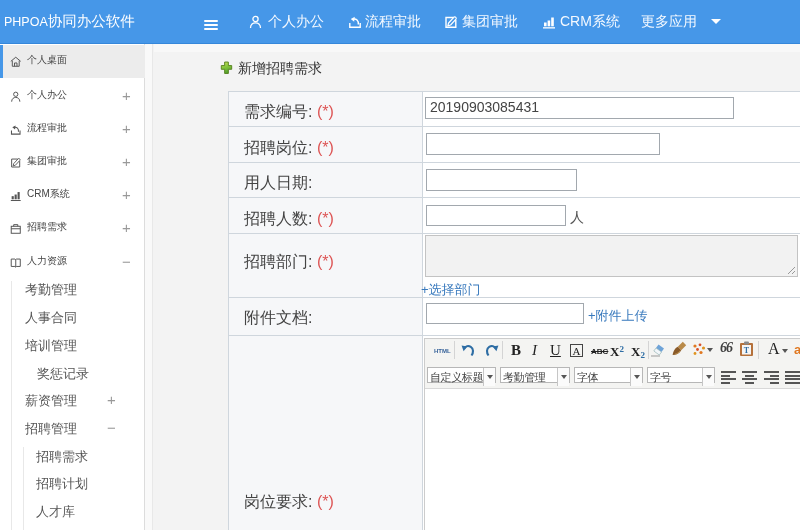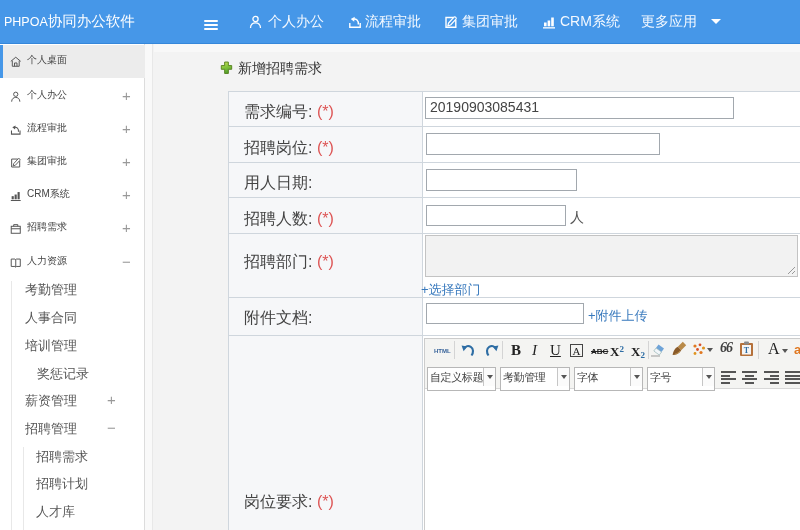--- a/index.html
+++ b/index.html
@@ -31,21 +31,21 @@
 .cell-l{position:absolute;left:228.5px;width:193px;background:#f6f7f9;}
 .cell-r{position:absolute;left:422.5px;background:#fff;width:377.5px;}
 .lbl{position:absolute;left:244px;font-size:16px;color:#444;}
 .req{color:#dd5555;}
 .inp{position:absolute;border:1px solid #a2a8ae;background:#fff;font-size:14px;color:#444;padding:0 4px;line-height:19px;}
 .lnk{position:absolute;font-size:13px;color:#3879bd;}
 
 #ed{position:absolute;left:424px;top:338px;width:390px;height:200px;border:1px solid #ccc;background:#fff;}
 #edtb{position:absolute;left:0;top:0;width:100%;height:50px;background:#f4f4f2;border-bottom:1px solid #d8d8d8;}
 .tsep{position:absolute;top:4px;width:1px;height:18px;background:#d4d4d4;}
-.dd{position:absolute;top:367px;height:24px;background:#fff;border:1px solid #b7b7b7;font-size:11px;color:#444;line-height:18px;}
+.dd{position:absolute;top:367px;height:16px;background:#fff;border:1px solid #b7b7b7;font-size:11px;color:#444;line-height:18px;}
 .ddtxt{padding-left:2px;display:inline-block;letter-spacing:-0.4px;}
 .ddarr{position:absolute;right:0;top:0;width:12px;height:18px;border-left:1px solid #c6c6c6;background:#fbfbfb;}
 .ddarr:after{content:"";position:absolute;left:3px;top:7px;border-left:3.5px solid transparent;border-right:3.5px solid transparent;border-top:4px solid #555;}
 .alg{position:absolute;top:371px;width:15px;height:12px;}
 .alg i{position:absolute;height:2px;background:#555;}
 </style>
 </head>
 <body>
 <div id="app">
 

